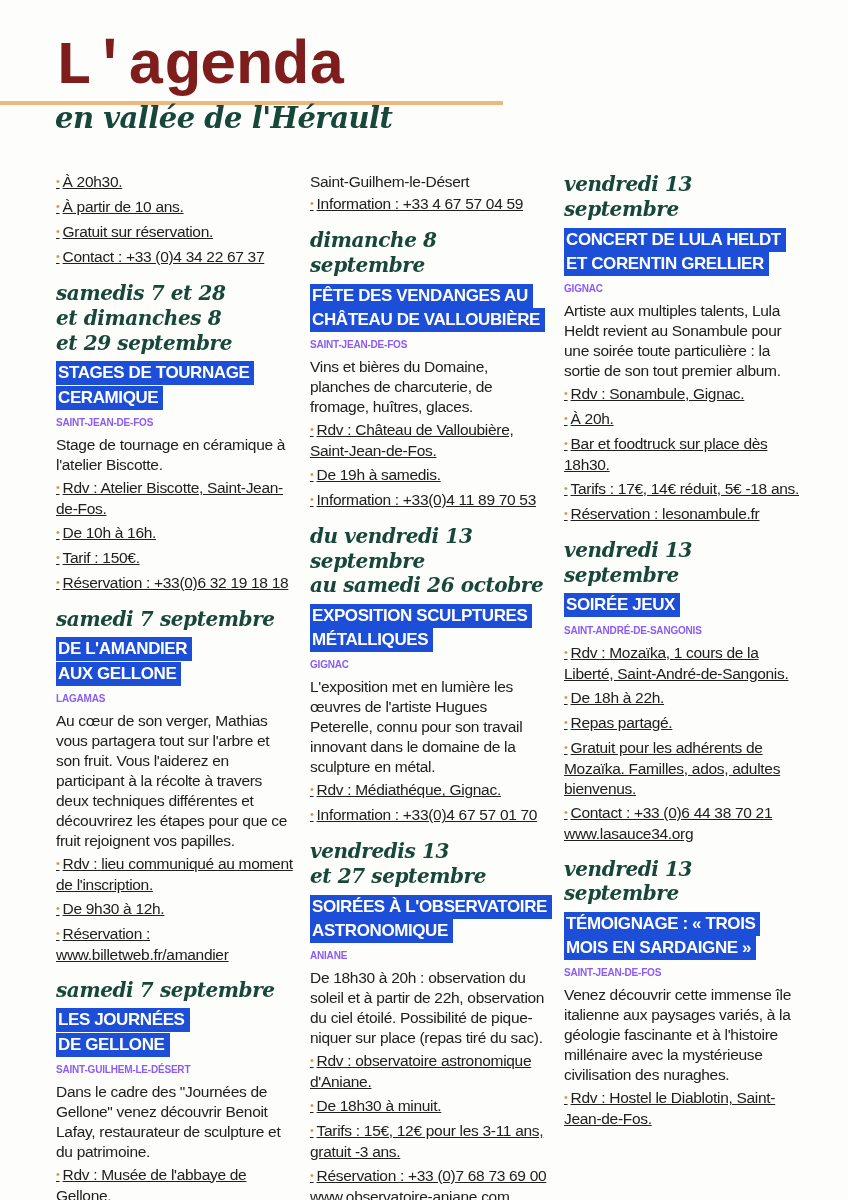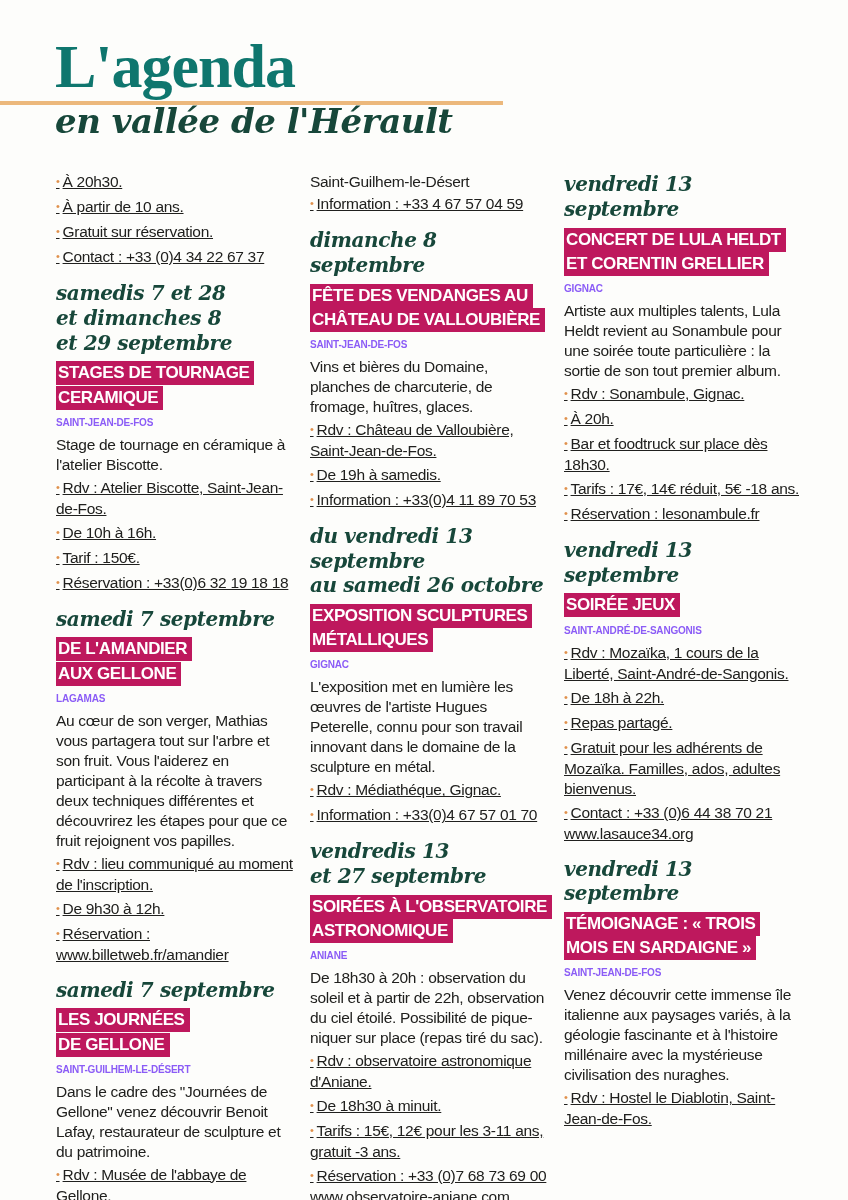--- a/index.html
+++ b/index.html
@@ -10,48 +10,48 @@
     color:#20201e;
     overflow:hidden;
   }
   .page{position:relative;width:848px;height:1200px;}
 
   
   .header{position:relative;height:172px;}
   .rule{position:absolute;left:0;top:101px;width:503px;height:4px;background:#ecb87c;}
   .main-title{
     position:relative;margin:0;padding:34px 0 0 55px;
-    font-family:Liberation Serif, serif;
+    font-family:Liberation Mono, monospace;
     font-weight:bold;font-size:62px;line-height:1.05;
-    letter-spacing:-1px;color:#0f766e;z-index:2;
+    letter-spacing:-1px;color:#7f1d1d;z-index:2;
   }
   .subtitle{
     position:relative;margin:2px 0 0 55px;
     font-family:"DejaVu Serif","Liberation Serif",serif;
     font-weight:bold;font-style:italic;
-    font-size:34px;color:#17473a;z-index:2;letter-spacing:-0.5px;
+    font-size:29px;color:#17473a;z-index:2;letter-spacing:-0.5px;
   }
 
   
   .columns{display:flex;gap:16px;padding-left:56px;padding-right:30px;}
   .col{width:238px;flex:none;}
 
   .date-heading{
     font-family:"DejaVu Serif","Liberation Serif",serif;
     font-weight:bold;font-style:italic;
     font-size:20px;line-height:1.24;color:#17473a;
     letter-spacing:-0.4px;
     margin:13px 0 6px 0;white-space:pre-line;
   }
   .col > .date-heading:first-child{margin-top:0;}
 
   .title-wrap{margin:1px 0 7px 0;line-height:1.42;}
   .title-highlight{
     display:inline;
-    background:#be185d;color:#ffffff;
+    background:#1d4ed8;color:#ffffff;
     font-weight:bold;font-size:17px;letter-spacing:-0.4px;
     padding:2px 5px 3px 2px;
     white-space:pre-line;
     -webkit-box-decoration-break:clone;box-decoration-break:clone;margin-top:41px;
   }
 
   .event-location{
     font-weight:bold;font-size:10px;color:#8b5cf6;
     letter-spacing:-0.2px;margin:0 0 7px 0;
   }

